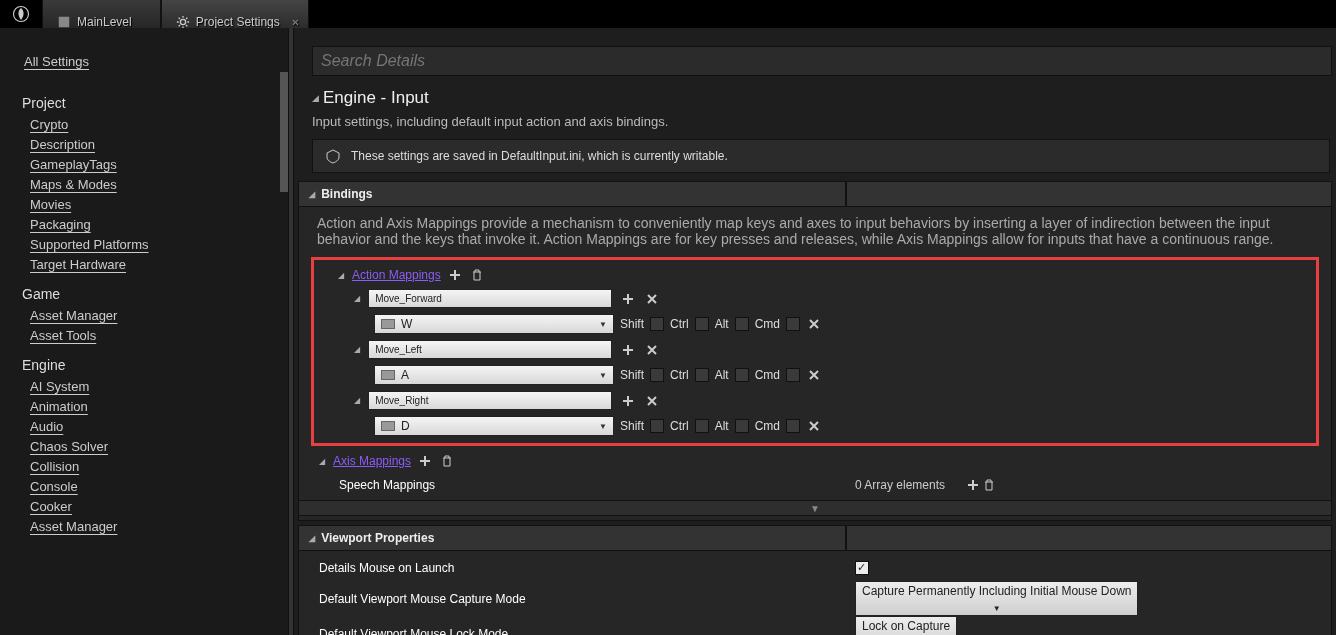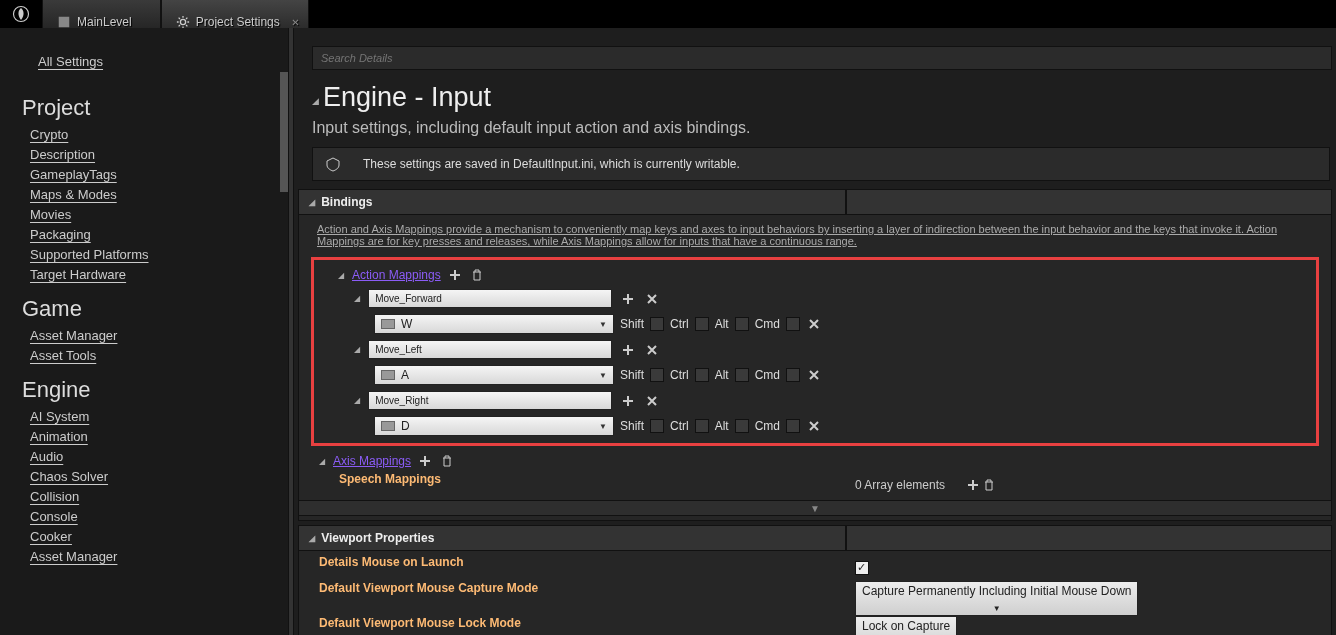--- a/index.html
+++ b/index.html
@@ -12,40 +12,40 @@
 .tab { display: flex; align-items: center; padding: 16px 28px 0 14px; background: linear-gradient(to bottom, #3a3a3a, #262626); border-left: 1px solid #111; border-right: 1px solid #111; color: #ccc; position: relative; font-size: 12px; text-shadow: 1px 1px 1px #000; }
 .tab.active { background: linear-gradient(to bottom, #444, #2c2c2c); }
 .tab-close { position: absolute; right: 8px; font-size: 10px; color: #888; cursor: pointer; }
 .tab-icon { width: 14px; height: 14px; margin-right: 6px; display: inline-block; }
 
 
 .workspace { display: flex; height: calc(100% - 28px); }
 .sidebar { width: 294px; background: #1a1a1a; padding: 20px 0 0 22px; overflow: hidden; position: relative; }
 .sidebar-scroll { position: absolute; right: 6px; top: 44px; width: 8px; height: 120px; background: #555; border-radius: 0; }
 .sidebar-divider { position: absolute; right: 0; top: 0; bottom: 0; width: 6px; background: #333; border-left: 1px solid #111; border-right: 1px solid #111;}
-.allset { font-size: 13px; text-decoration: underline; text-underline-offset: 3px; color: #ccc; margin: 6px 0 12px 16px; display: inline-block; }
-.cat-head { font-size: 22px; font-weight: 300; color: #ddd; margin: 14px 0 6px 0; }
+.allset { font-size: 13px; text-decoration: underline; text-underline-offset: 3px; color: #ccc; margin: 6px 0 12px 2px; display: inline-block; }
+.cat-head { font-size: 14px; font-weight: 300; color: #ddd; margin: 14px 0 6px 0; }
 .cat-item { font-size: 13px; text-decoration: underline; text-underline-offset: 3px; color: #ccc; margin: 5px 0 5px 8px; display: block; cursor: pointer; }
 
 
 .main { flex: 1; background: #1e1e1e; overflow-y: auto; position: relative; }
 .search { margin: 18px 0 8px 18px; width: calc(100% - 22px); }
-.search input { width: 100%; background: #2b2b2b; border: 1px solid #111; padding: 5px 8px; color: #999; font-size: 11px; font-style: italic; }
-.page-title { font-size: 27px; font-weight: 300; color: #eee; margin: 12px 0 2px 18px; }
+.search input { width: 100%; background: #2b2b2b; border: 1px solid #111; padding: 5px 8px; color: #999; font-size: 16px; font-style: italic; }
+.page-title { font-size: 17px; font-weight: 300; color: #eee; margin: 12px 0 2px 18px; }
 .collapse-caret::before { content: "◢"; font-size: 9px; color: #aaa; margin-right: 4px; display: inline-block; transform: translateY(-2px); }
-.page-sub { color: #bbb; margin: 6px 0 10px 18px; font-size: 16px; }
-
-.banner { margin: 6px 6px 8px 18px; background: #2b2b2b; border: 1px solid #111; padding: 8px 12px; display: flex; align-items: center; gap: 22px; color: #ddd; }
+.page-sub { color: #bbb; margin: 6px 0 10px 18px; font-size: 13px; }
+
+.banner { margin: 6px 6px 8px 18px; background: #2b2b2b; border: 1px solid #111; padding: 8px 12px; display: flex; align-items: center; gap: 10px; color: #ddd; }
 
 .section { margin: 4px 4px 0 4px; }
 .section-head { background: #333; padding: 5px 10px; border: 1px solid #111; display: flex; align-items: center; gap: 6px; font-weight: bold; color: #eee; }
 .section-head .caret { font-size: 8px; color: #aaa; }
 .section-body { background: #262626; border-left: 1px solid #111; border-right: 1px solid #111; border-bottom: 1px solid #111; padding: 4px 0; }
 
-.desc { color: #aaa; font-size: 11px; padding: 4px 18px 6px 18px; text-decoration: underline; }
+.desc { color: #aaa; font-size: 14px; padding: 4px 18px 6px 18px; }
 
 .highlight-box { border: 3px solid #e84040; margin: 4px 12px 4px 12px; padding: 4px 4px 4px 4px; }
 
 .row { display: flex; align-items: center; padding: 3px 0 3px 20px; gap: 6px; }
 .row .caret { font-size: 8px; color: #aaa; width: 8px; }
 .row-label { color: #8b5cf6; text-decoration: underline; }
 
 .icon-btn { width: 16px; height: 16px; display: inline-flex; align-items: center; justify-content: center; color: #ccc; cursor: pointer; }
 
 .action-row { display: flex; align-items: center; padding: 3px 0 3px 36px; gap: 8px; }
@@ -55,21 +55,21 @@
 .key-select { width: 240px; background: linear-gradient(to bottom, #f5f5f5, #d8d8d8); border: 1px solid #222; color: #222; padding: 2px 6px; font-size: 12px; display: flex; align-items: center; justify-content: space-between; }
 .key-select .kicon { width: 14px; height: 10px; background: #999; border: 1px solid #666; }
 .key-select .dd { font-size: 8px; color: #333; }
 
 .mod { display: flex; align-items: center; gap: 4px; color: #ddd; }
 .chk { width: 14px; height: 14px; background: #3a3a3a; border: 1px solid #111; display: inline-block; }
 .chk.on { background: #ededed; position: relative; }
 .chk.on::after { content: "✓"; color: #222; font-size: 11px; position: absolute; left: 1px; top: -1px; }
 
 .prop-split { display: flex; }
-.prop-left { flex: 0 0 548px; padding-left: 20px; display: flex; color: #fdba74; min-height: 26px; font-weight: bold; }
+.prop-left { flex: 0 0 548px; padding-left: 20px; display: flex; align-items: center; color: #ffffff; min-height: 26px; }
 .prop-right { flex: 1; padding-left: 8px; display: flex; align-items: center; gap: 0; }
 
 .dropdown { background: linear-gradient(to bottom, #ededed, #cfcfcf); border: 1px solid #222; color: #222; padding: 2px 6px; font-size: 12px; display: inline-flex; align-items: center; gap: 6px; flex-direction: column; }
 .dropdown .dd { font-size: 8px; }
 
 .expand-bar { background: #2e2e2e; height: 16px; border-top: 1px solid #111; border-bottom: 1px solid #111; display: flex; justify-content: center; align-items: center; color: #888; font-size: 10px; margin-top: 2px; }
 
 svg { display: block; }
 </style>
 </head>

